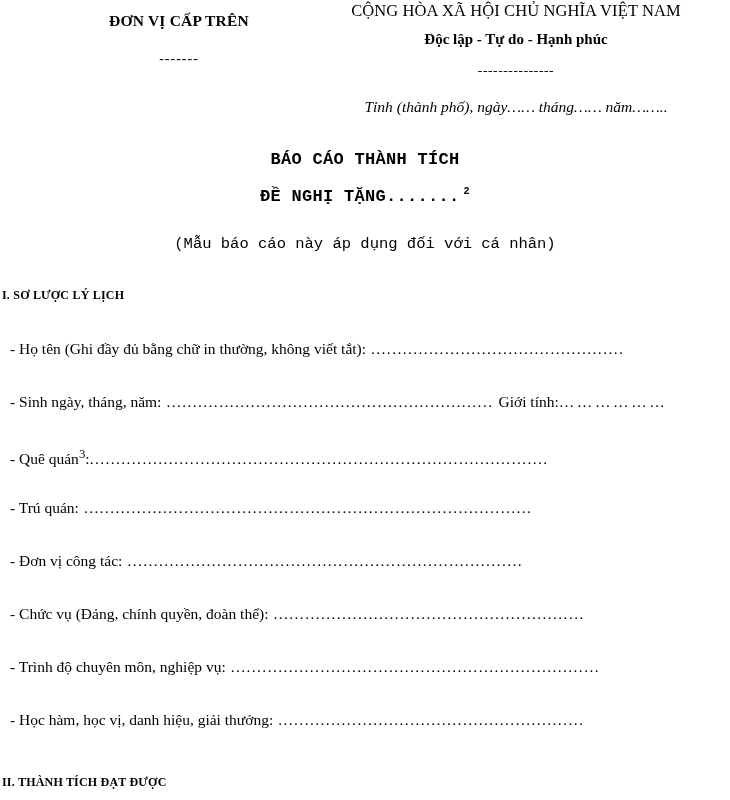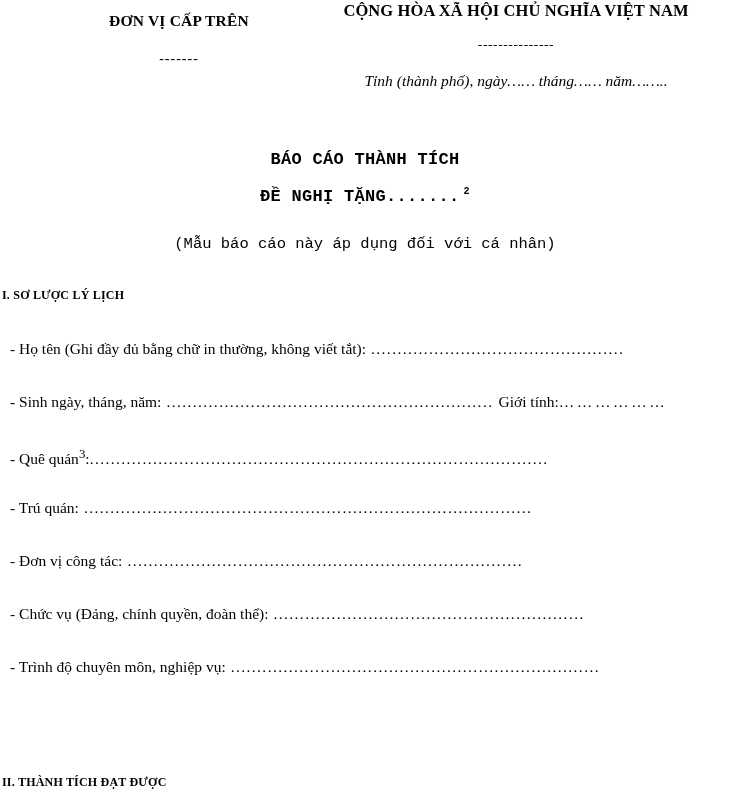--- a/index.html
+++ b/index.html
@@ -48,21 +48,21 @@
     line-height: 1;
   }
   .hdr-right {
     position: absolute;
     left: 310px;
     top: 0px;
     width: 412px;
     text-align: center;
   }
   .hdr-right .nation {
-    font-weight: bold;
+    font-weight: normal;
     font-size: 16.5px;
     letter-spacing: 0.1px;
     white-space: nowrap;
     line-height: 1.35;
   }
   .hdr-right .motto {
     font-weight: bold;
     font-size: 15px;
     margin-top: 9px;
     white-space: nowrap;
@@ -161,20 +161,21 @@
 
   <div class="header">
 
     <div class="hdr-left">
       <div class="org">ĐƠN VỊ CẤP TRÊN</div>
       <div class="rule">-------</div>
     </div>
 
     <div class="hdr-right">
       <div class="nation">CỘNG HÒA XÃ HỘI CHỦ NGHĨA VIỆT NAM</div>
+      <div class="motto">Độc lập - Tự do - Hạnh phúc</div>
       <div class="rule2">---------------</div>
       <div class="dateline">Tỉnh (thành phố), ngày…… tháng…… năm……..</div>
     </div>
 
   </div>
 
   <div class="title-block">
     <div class="title-main">BÁO CÁO THÀNH TÍCH</div>
     <div class="title-sub">
       <span>ĐỀ NGHỊ TẶNG.......</span><sup>2</sup>
@@ -207,18 +208,21 @@
     </div>
 
     <div class="form-line">
       <span class="label">- Chức vụ (Đảng, chính quyền, đoàn thể):</span><span class="inline-gap"></span><span class="dots">...........................................................</span>
     </div>
 
     <div class="form-line">
       <span class="label">- Trình độ chuyên môn, nghiệp vụ:</span><span class="inline-gap"></span><span class="dots">......................................................................</span>
     </div>
 
+    <div class="form-line">
+      <span class="label">- Học hàm, học vị, danh hiệu, giải thưởng:</span><span class="inline-gap"></span><span class="dots">..........................................................</span>
+    </div>
 
   </div>
 
   <div class="section-heading" id="sec-2">II. THÀNH TÍCH ĐẠT ĐƯỢC</div>
 
 </div>
 
 </body></html>

